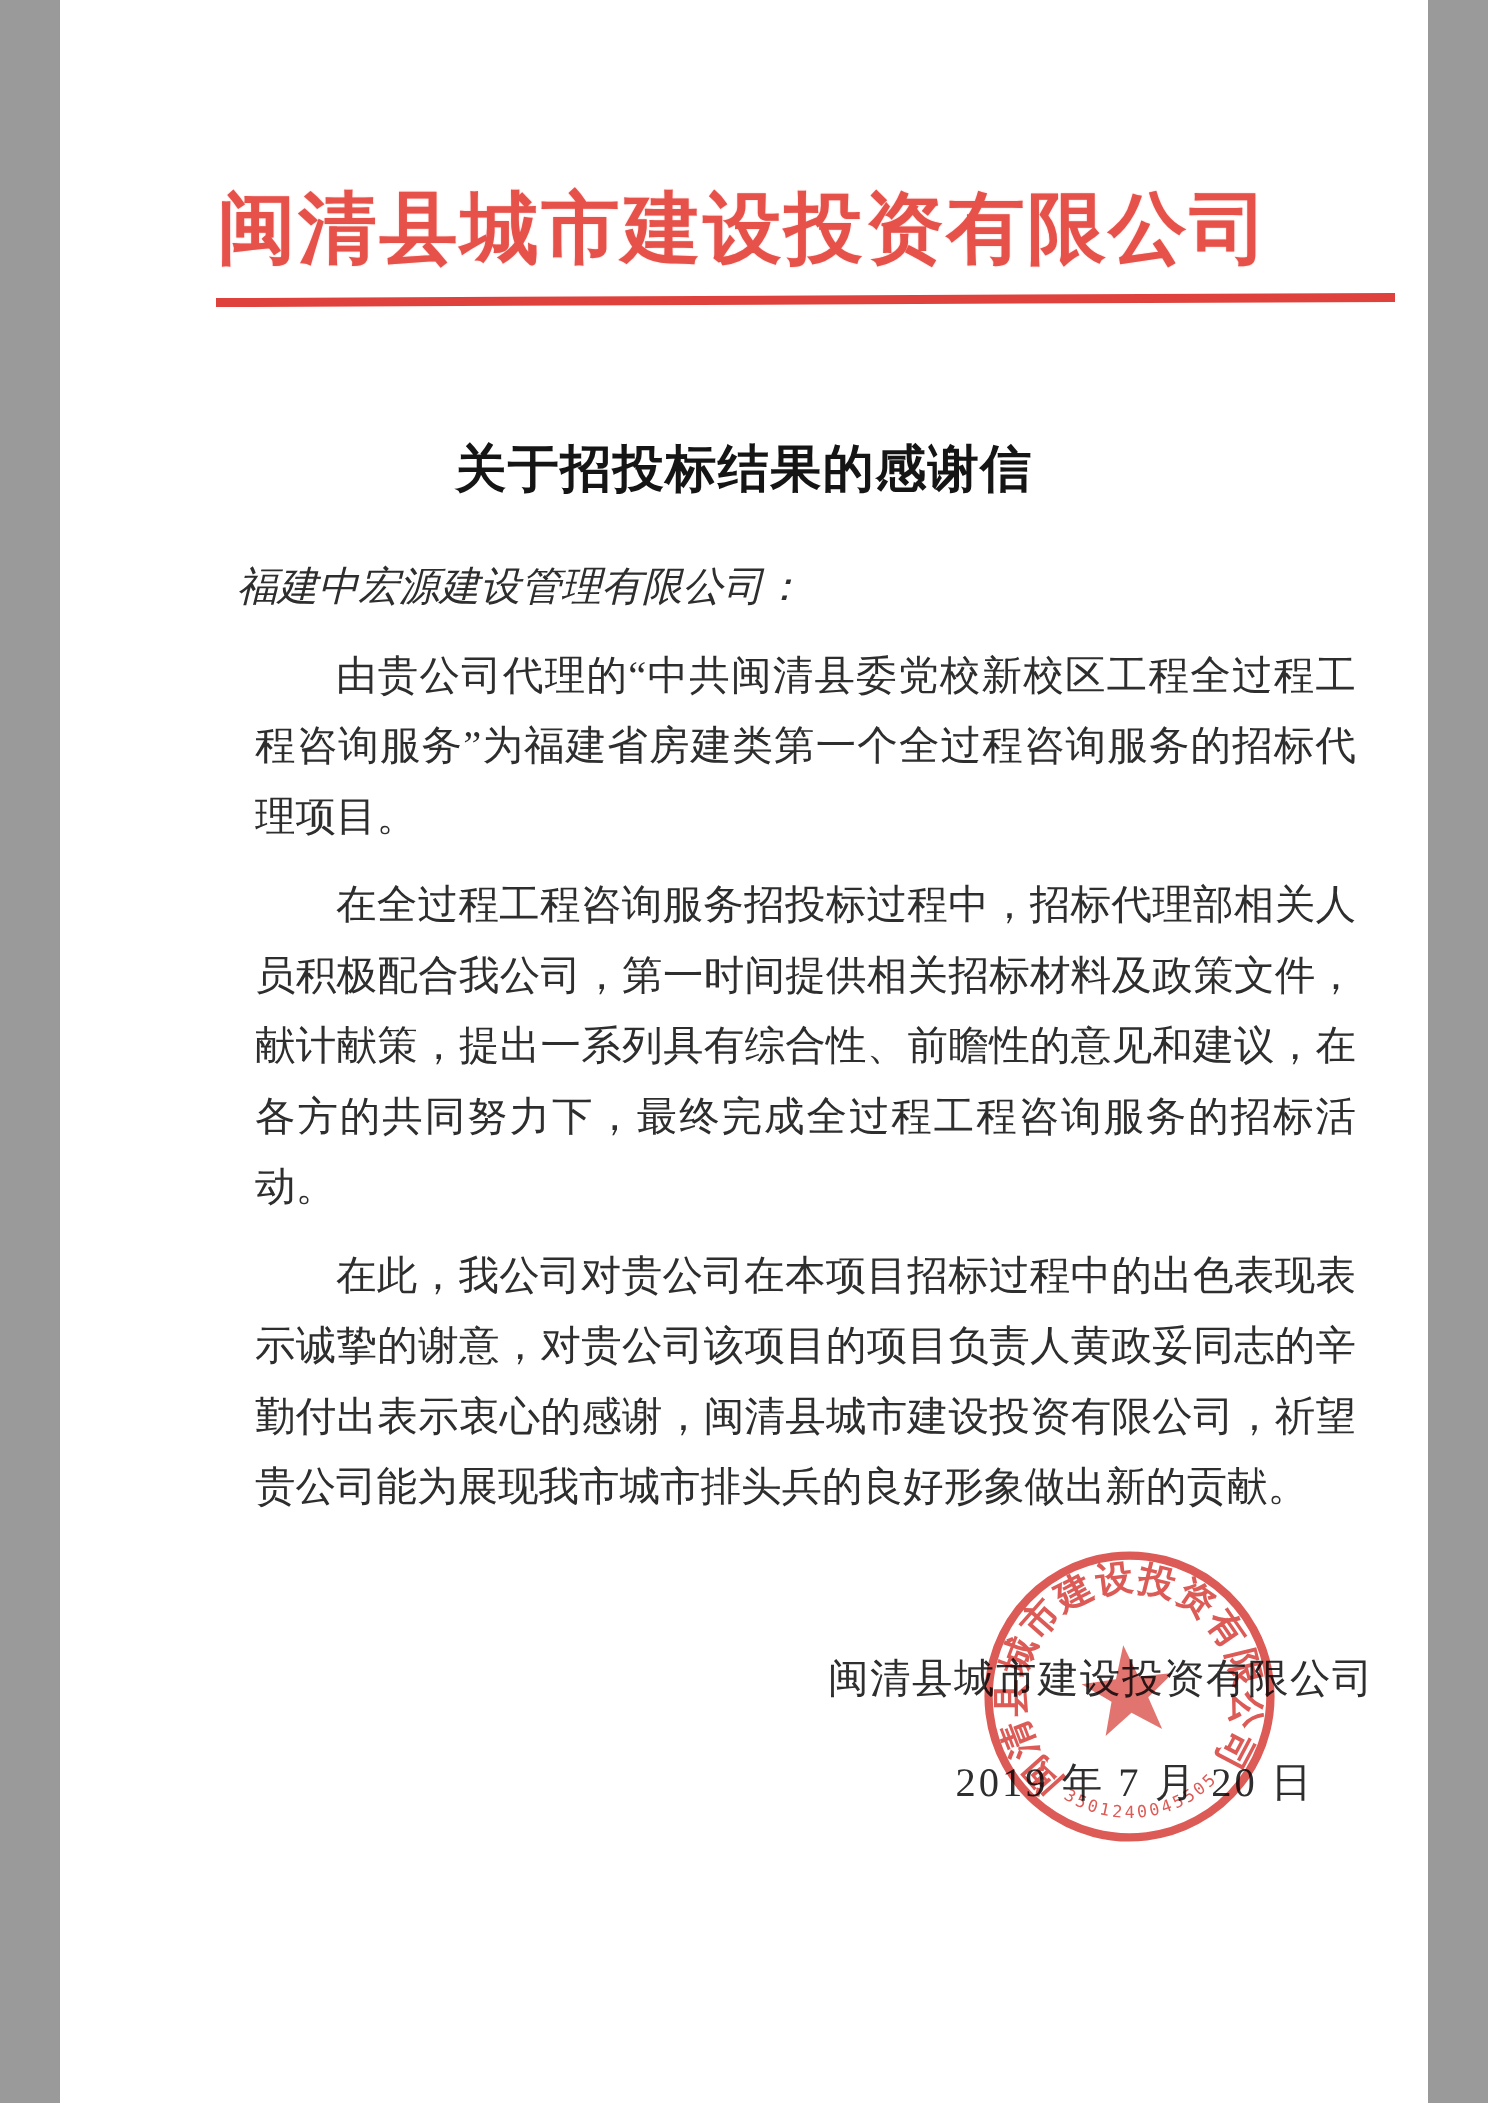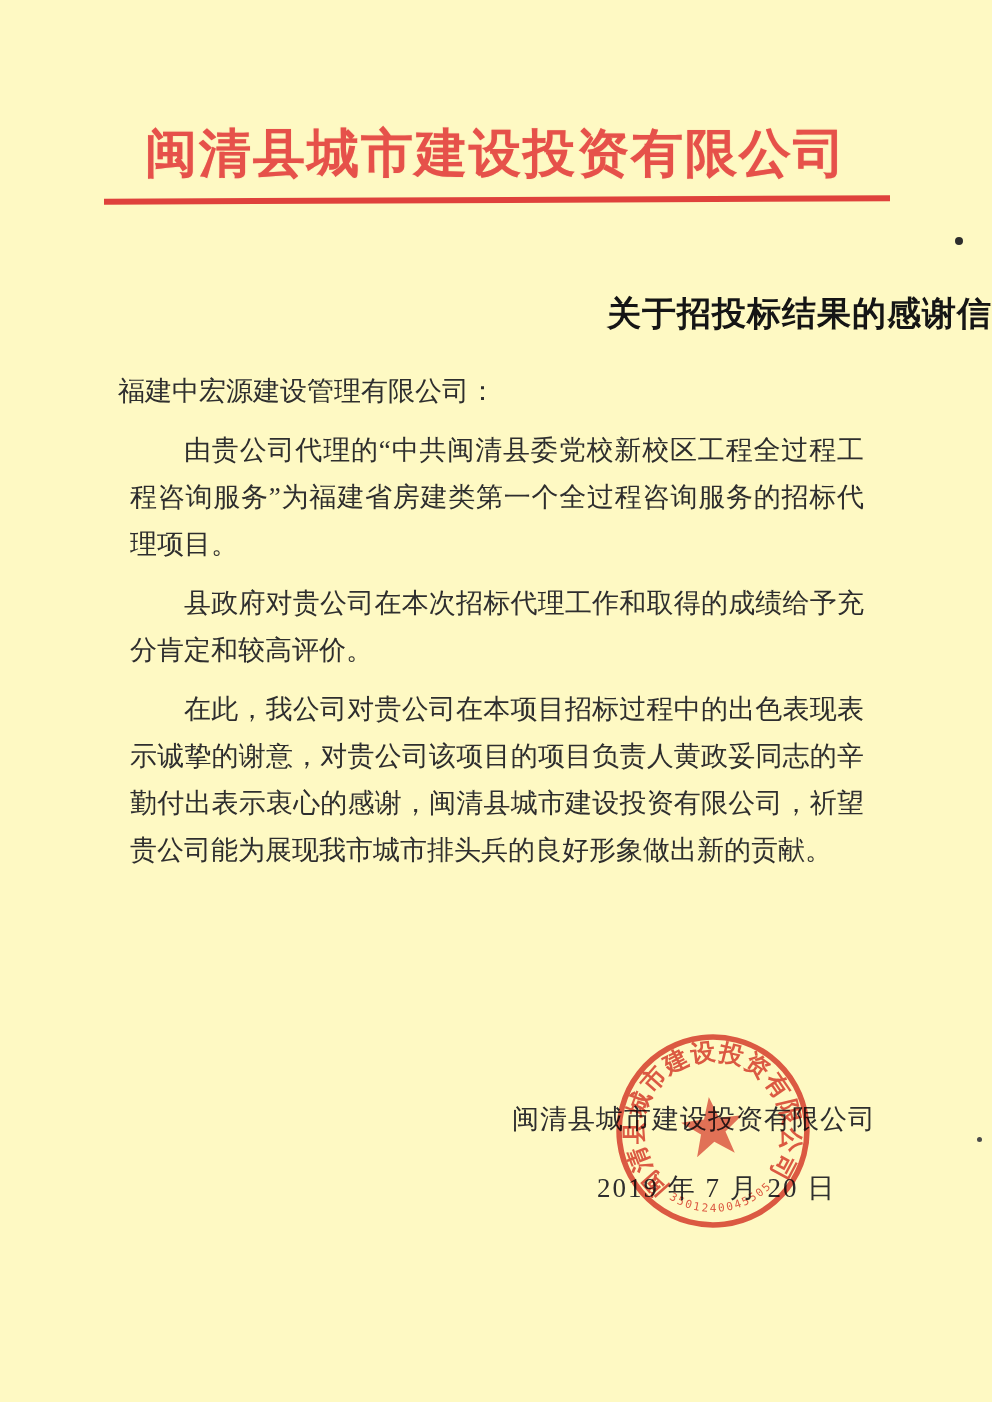--- a/index.html
+++ b/index.html
@@ -1,20 +1,20 @@
 <!DOCTYPE html>
 <html><head>
 <meta charset="utf-8">
 <style>
   html,body{margin:0;padding:0;background:#9a9a9a;}
   .page{
     position:relative;
-    width:992px;height:1402px;
+    width:912px;height:1402px;
     margin:0 auto;
-    background:#fef9c3;
+    background:#ffffff;
     overflow:hidden;
     font-family:"Liberation Serif","DejaVu Serif",serif;
     color:#2b2b2b;
   }
   
   .lh-title{
     position:absolute;top:124px;left:0;width:100%;
     text-align:center;
     font-size:52px;line-height:60px;font-weight:bold;
     letter-spacing:2px;
@@ -23,35 +23,35 @@
     white-space:nowrap;
   }
   .lh-rule{
     position:absolute;left:104px;top:197px;width:786px;height:6px;
     background:#df423c;
     transform:rotate(-0.25deg);
   }
   
   .doc-title{
     position:absolute;top:292px;left:0;width:100%;
-    text-align:right;
+    text-align:center;
     font-family:"Liberation Sans","DejaVu Sans",sans-serif;
     font-size:34px;line-height:42px;font-weight:bold;
     letter-spacing:1px;
     color:#151515;
     white-space:nowrap;
   }
   
   .body-block{
     position:absolute;left:118px;top:368px;width:758px;
     font-size:27px;line-height:47px;
     text-align:justify;
     color:#2e2e2e;
   }
-  .salutation{margin:0;}
+  .salutation{margin:0;font-style:italic;}
   .body-block p{margin:12px;text-indent:2em;}
   
   .signature{
     position:absolute;top:1102px;left:0;width:876px;
     text-align:right;
     font-size:27px;line-height:34px;
     letter-spacing:1px;
     color:#2e2e2e;
     white-space:nowrap;
   }
@@ -94,21 +94,21 @@
 <div class="page">
 
   <div class="lh-title">闽清县城市建设投资有限公司</div>
   <div class="lh-rule"></div>
 
   <div class="doc-title">关于招投标结果的感谢信</div>
 
   <div class="body-block">
     <div class="salutation">福建中宏源建设管理有限公司：</div>
     <p>由贵公司代理的“中共闽清县委党校新校区工程全过程工程咨询服务”为福建省房建类第一个全过程咨询服务的招标代理项目。</p>
-    <p>县政府对贵公司在本次招标代理工作和取得的成绩给予充分肯定和较高评价。</p>
+    <p>在全过程工程咨询服务招投标过程中，招标代理部相关人员积极配合我公司，第一时间提供相关招标材料及政策文件，献计献策，提出一系列具有综合性、前瞻性的意见和建议，在各方的共同努力下，最终完成全过程工程咨询服务的招标活动。</p>
     <p>在此，我公司对贵公司在本项目招标过程中的出色表现表示诚挚的谢意，对贵公司该项目的项目负责人黄政妥同志的辛勤付出表示衷心的感谢，闽清县城市建设投资有限公司，祈望贵公司能为展现我市城市排头兵的良好形象做出新的贡献。</p>
   </div>
 
   <div class="signature">闽清县城市建设投资有限公司</div>
   <div class="date">2019 年 7 月 20 日</div>
 
   <svg class="seal" viewBox="0 0 200 200" aria-hidden="true">
     <defs>
       <path id="sealTextArc" d="M 42.7,140.2 A 70,70 0 1 1 157.3,140.2"></path>
       <path id="sealNumArc" d="M 24.8,127.4 A 80,80 0 0 0 175.2,127.4"></path>

